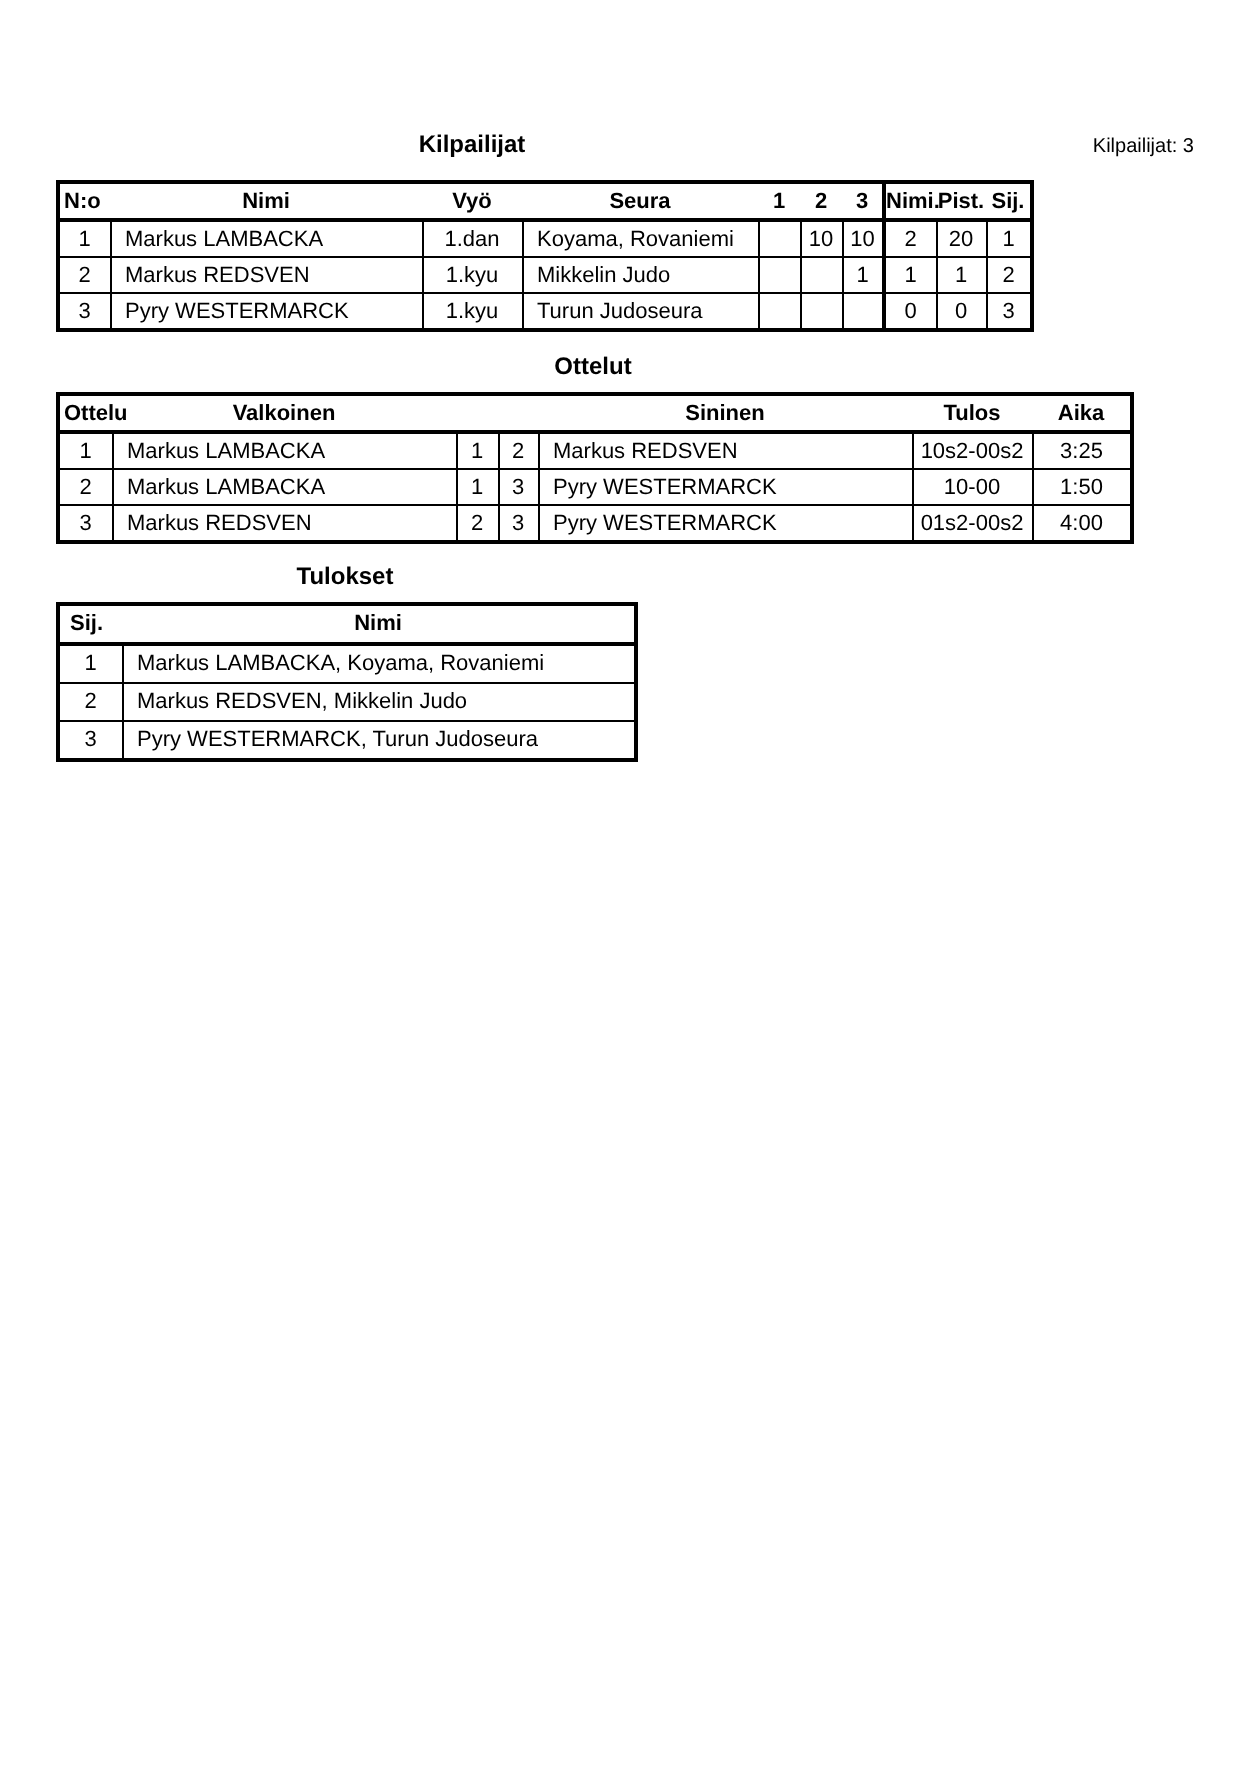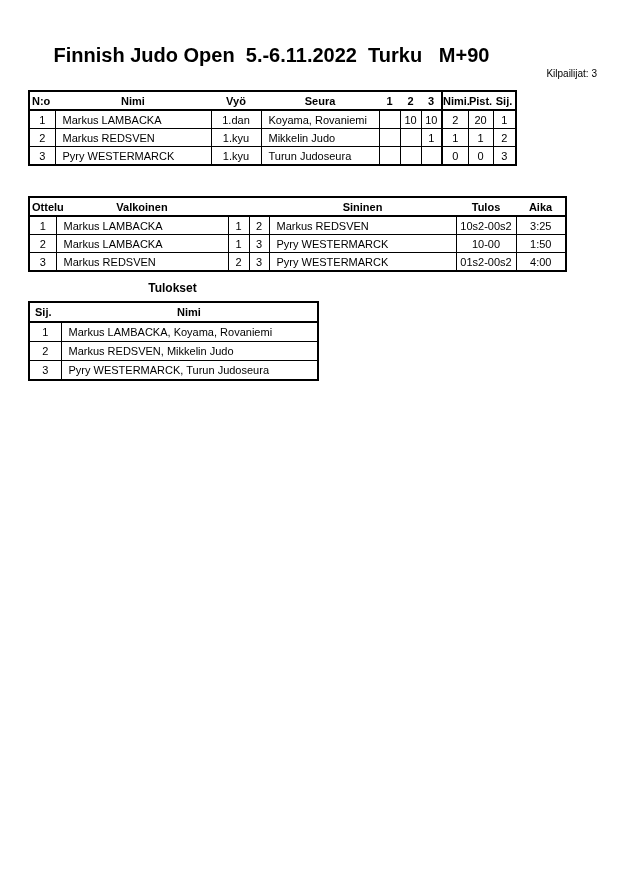--- a/index.html
+++ b/index.html
@@ -35,22 +35,22 @@
   .sep{border-left:2px solid #000 !important;}
   td.l{text-align:left;padding-left:7px;}
   th.l{text-align:left;padding-left:2px;}
   th.lp{text-align:left;padding-left:5px;}
 </style>
 </head>
 <body>
 
 <div class="page">
 
-  <div class="title">Finnish Judo Open  5.-6.11.2022  Turku   M+90</div>
-
+
+  <div class="section-heading h-competitors">Kilpailijat</div>
   <div class="count-label">Kilpailijat: 3</div>
 
   <table class="t1">
     <colgroup>
       <col style="width:26px">
         <col style="width:156px">
         <col style="width:50px">
         <col style="width:118px">
       <col style="width:21px">
         <col style="width:21px">
@@ -106,20 +106,21 @@
         <td></td>
         <td></td>
         <td></td>
         <td class="sep">0</td>
         <td>0</td>
         <td>3</td>
       </tr>
     </tbody>
   </table>
 
+  <div class="section-heading h-matches">Ottelut</div>
 
   <table class="t2">
     <colgroup>
       <col style="width:27px">
         <col style="width:172px">
         <col style="width:21px">
         <col style="width:20px">
       <col style="width:187px">
         <col style="width:60px">
         <col style="width:50px">

